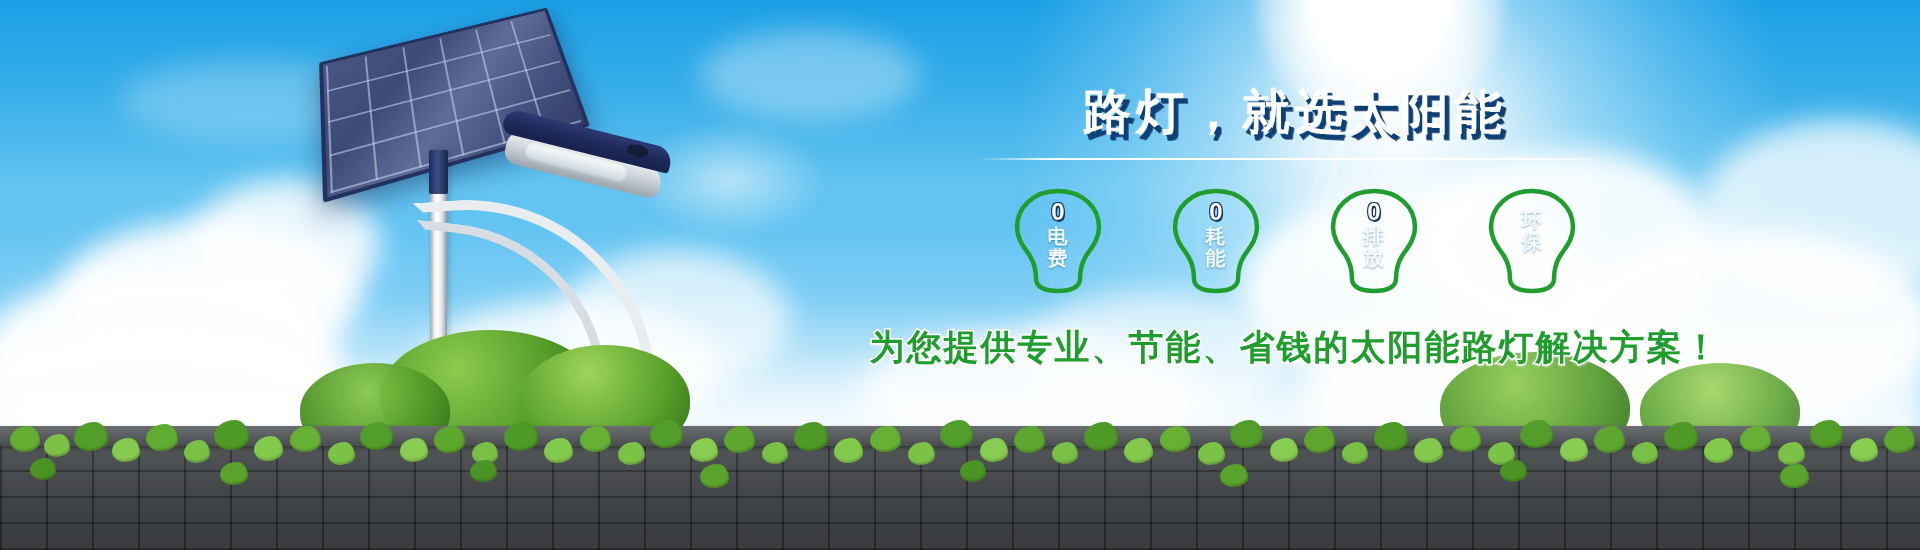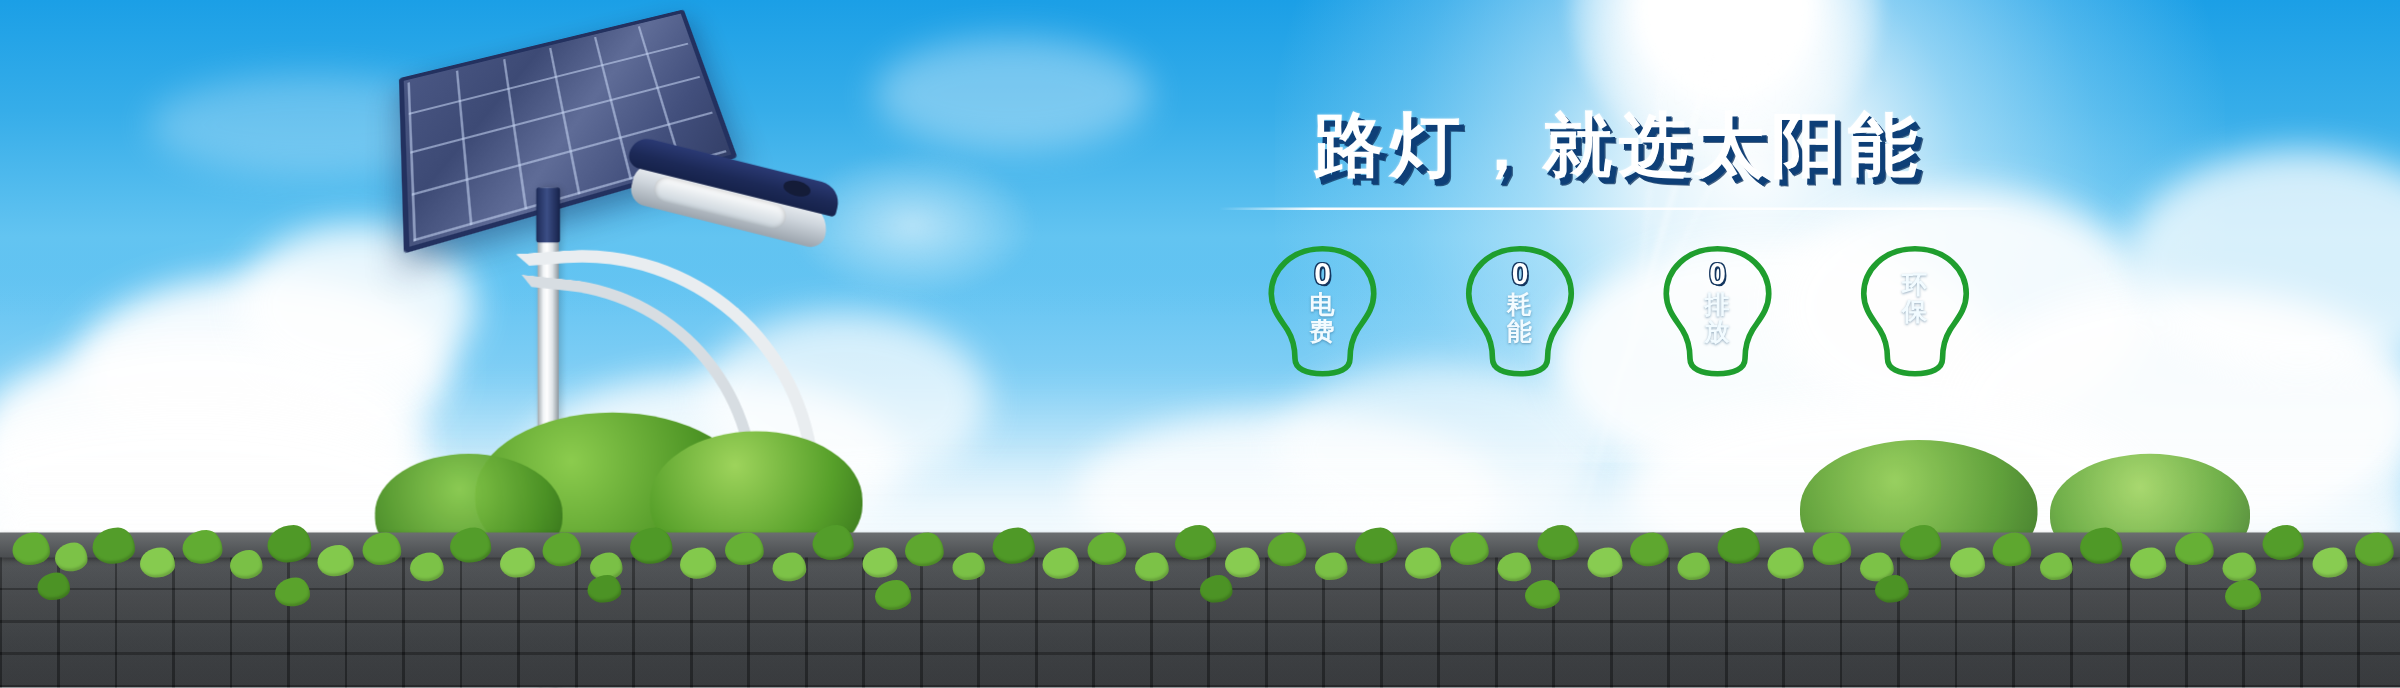--- a/index.html
+++ b/index.html
@@ -144,21 +144,21 @@
     position:absolute;left:330px;top:120px;width:200px;height:120px;
     background:radial-gradient(ellipse,rgba(255,255,255,.55),rgba(255,255,255,0) 70%);
     filter:blur(5px);
   }
 
   
   .content{position:absolute;left:760px;top:88px;width:1070px;}
 
   .headline{
     margin:0;
-    font-size:56px;
+    font-size:48px;
     font-weight:700;
     letter-spacing:5px;
     color:#ffffff;
     text-align:center;
     line-height:1;
     text-shadow:4px 5px 0 #0e3f77, 5px 6px 0 rgba(10,45,90,.75), 0 0 2px rgba(255,255,255,.6);
     white-space:nowrap;
   }
   .divider{
     margin:22px auto 0;
@@ -379,16 +379,17 @@
         </svg>
         <div class="badge-num"></div>
         <div class="badge-label two-line" style="top:24px;">
           <span>环</span>
           <span>保</span>
         </div>
       </div>
 
     </div>
 
+    <p class="subtitle">为您提供专业、节能、省钱的太阳能路灯解决方案！</p>
 
   </div>
 
 </div>
 
 </body></html>

